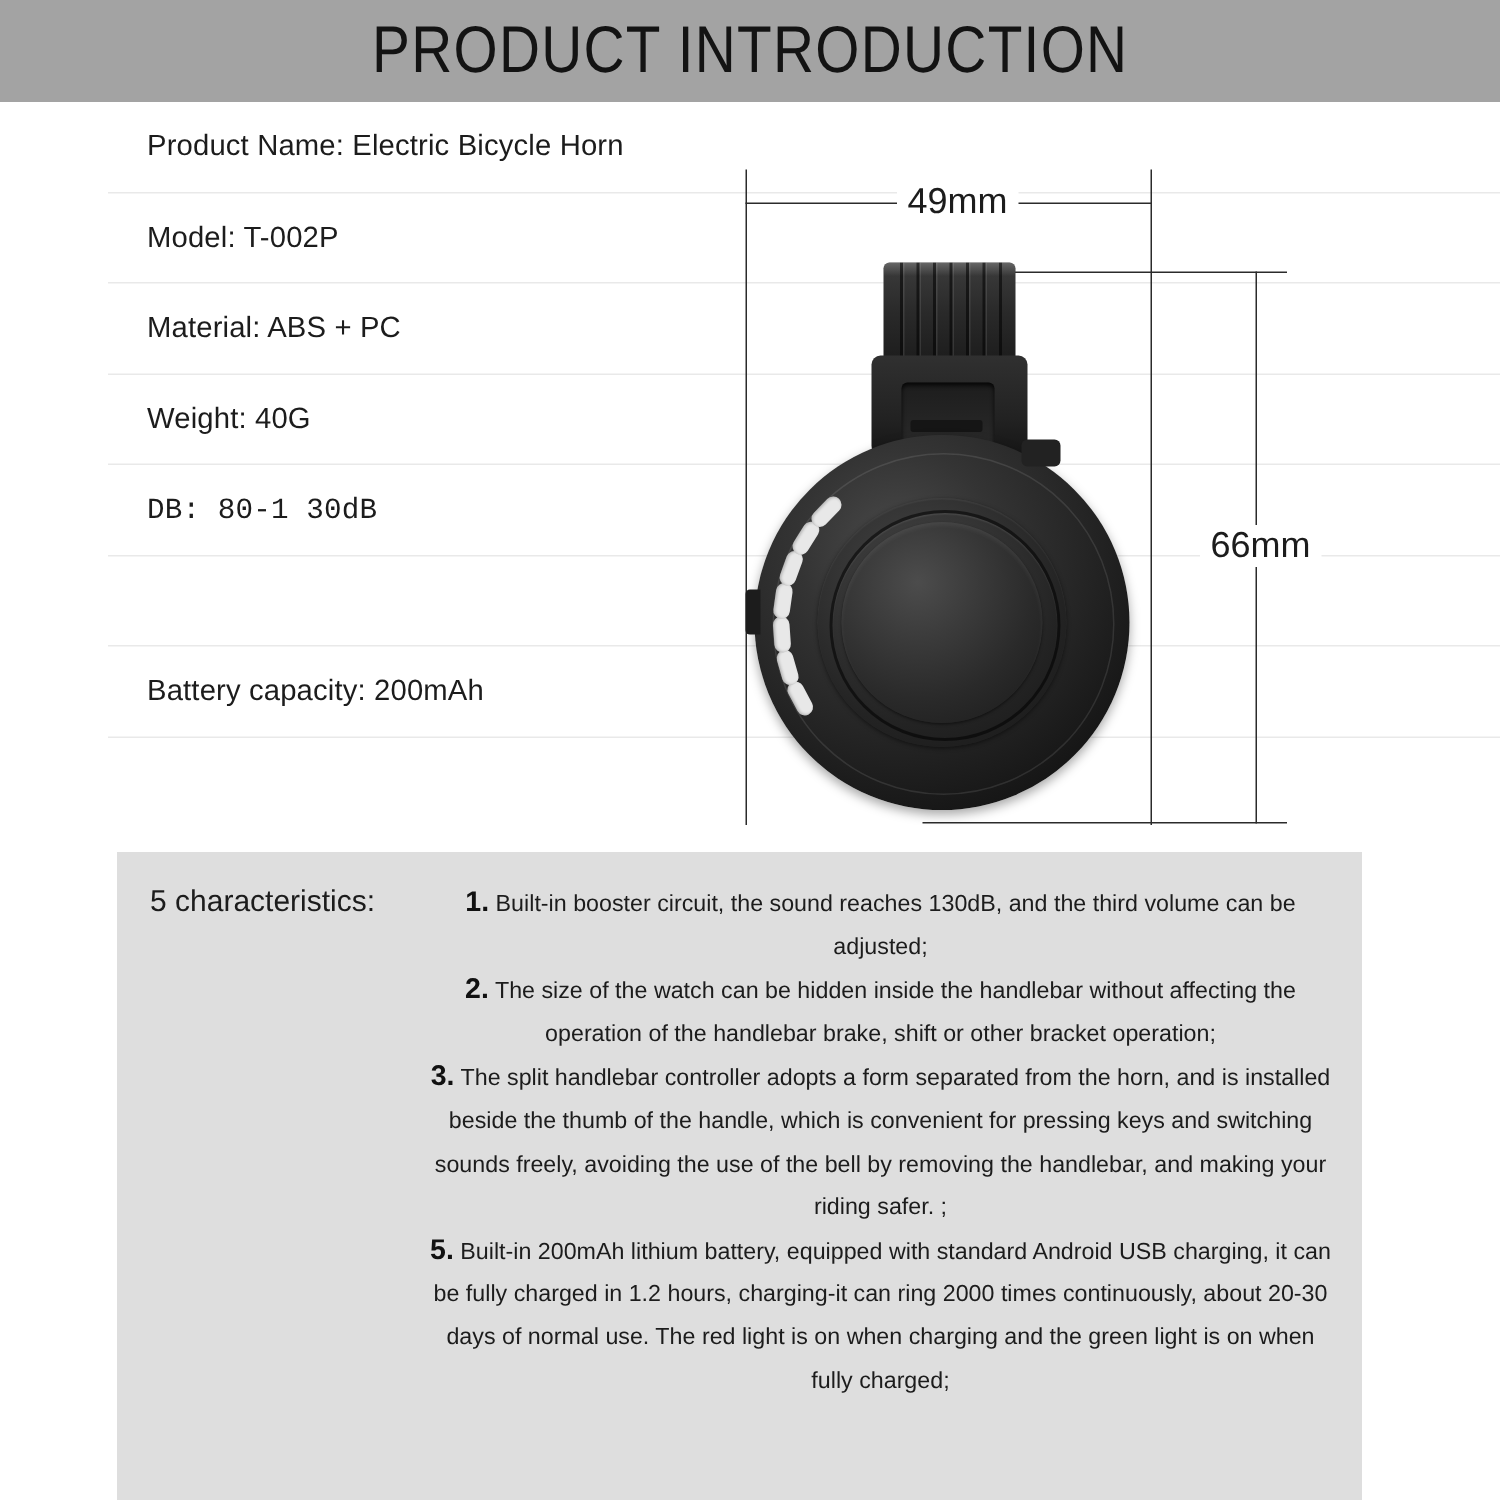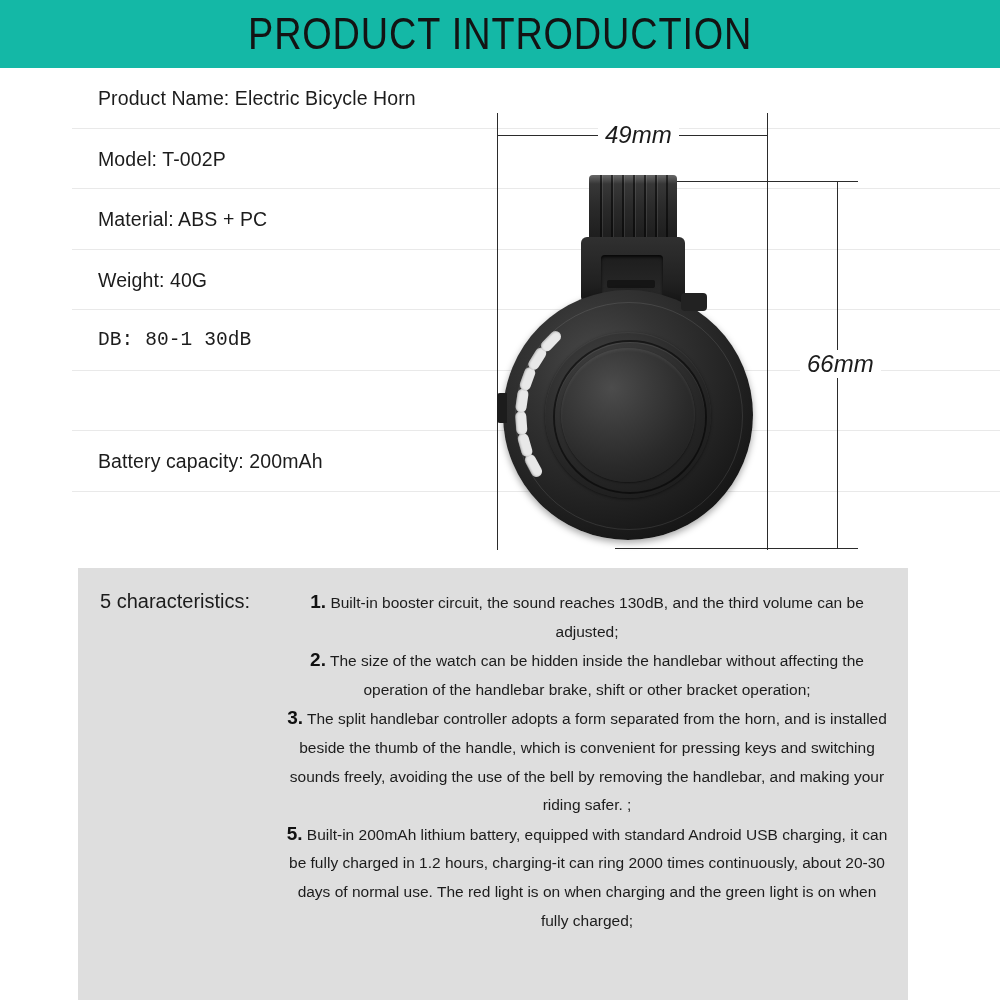--- a/index.html
+++ b/index.html
@@ -15,21 +15,21 @@
     position: relative;
   }
 
   
   .header {
     position: absolute;
     left: 0;
     top: 0;
     width: 1000px;
     height: 68px;
-    background: #14b8a6;
+    background: #a3a3a3;
     display: flex;
     align-items: center;
     justify-content: center;
   }
   .header-title {
     font-family: "Liberation Sans Narrow", "Liberation Sans", sans-serif;
     font-size: 44px;
     letter-spacing: 1px;
     color: #131313;
     font-weight: 400;
@@ -79,21 +79,20 @@
   }
 
   
   .tech-layer {
     position: absolute;
     left: 0;
     top: 0;
     width: 960px;
     height: 1000px;
     pointer-events: none;
-    font-style: italic;
   }
   .ext-line {
     position: absolute;
     background: #2b2b2b;
   }
   .dim-line {
     position: absolute;
     background: #2b2b2b;
   }
   .dim-label {

